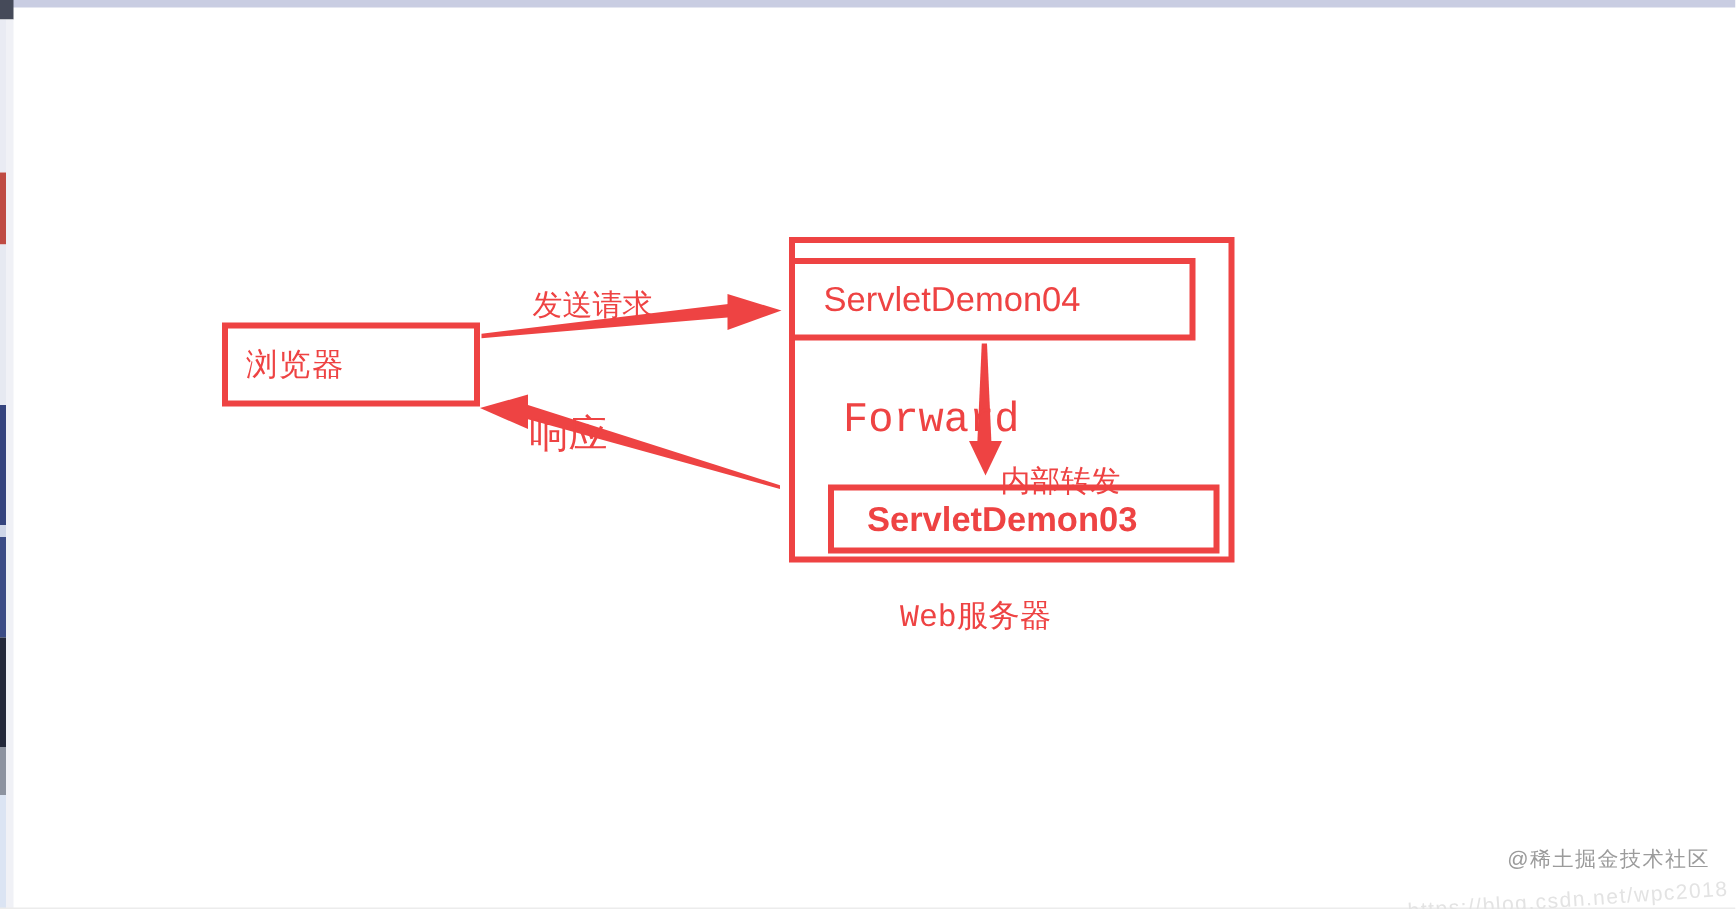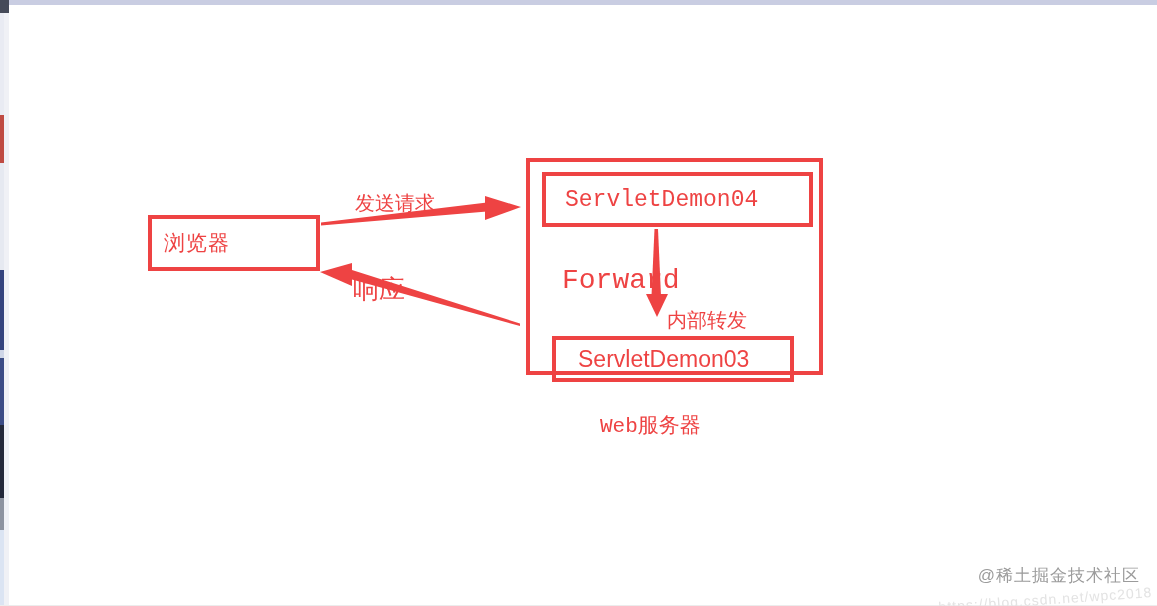--- a/index.html
+++ b/index.html
@@ -37,39 +37,39 @@
   .browser-box .box-label{
     position:absolute;left:12px;top:10px;
     font-size:21px;color:var(--accent-red);letter-spacing:1px;
   }
   .server-box{left:526px;top:158px;width:297px;height:217px;}
   .servlet-box{
     position:absolute;border:4px solid var(--accent-red);
     display:flex;align-items:center;
     color:var(--accent-red);font-size:23px;
   }
-  .servlet-top{left:542px;top:172px;width:271px;height:55px;padding-left:19px;font-family:Liberation Mono, monospace;}
-  .servlet-bottom{left:552px;top:336px;width:242px;height:46px;padding-left:22px;}
+  .servlet-top{left:526px;top:172px;width:271px;height:55px;padding-left:19px;}
+  .servlet-bottom{left:552px;top:323px;width:261px;height:46px;padding-left:22px;font-weight:bold;}
 
   
   .dlabel{position:absolute;color:var(--accent-red);white-space:nowrap;font-family:Liberation Mono, monospace;}
   .lbl-request{left:355px;top:190px;font-size:20px;}
   .lbl-response{left:353px;top:272px;font-size:26px;}
   .lbl-forward-en{left:562px;top:265px;font-size:28px;}
   .lbl-forward-zh{left:667px;top:265px;font-size:20px;margin-top:42px;}
-  .lbl-server-caption{left:600px;top:396px;font-size:21px;margin-top:15px;}
+  .lbl-server-caption{left:600px;top:396px;font-size:21px;}
 
   
   .arrow-layer{position:absolute;left:0;top:0;width:1157px;height:606px;pointer-events:none;}
   .arrow-layer polygon{fill:var(--accent-red);}
 
   
   .wm-community{
     position:absolute;right:17px;top:564px;
-    font-size:17px;color:var(--wm-gray);letter-spacing:1px;margin-left:35px;
+    font-size:14px;color:var(--wm-gray);letter-spacing:1px;margin-left:35px;
   }
   .wm-url{
     position:absolute;right:5px;top:584px;
     font-size:14px;color:var(--wm-url);
     transform:rotate(-4deg);transform-origin:right center;
     letter-spacing:1px;
   }
 </style>
 </head>
 <body>

